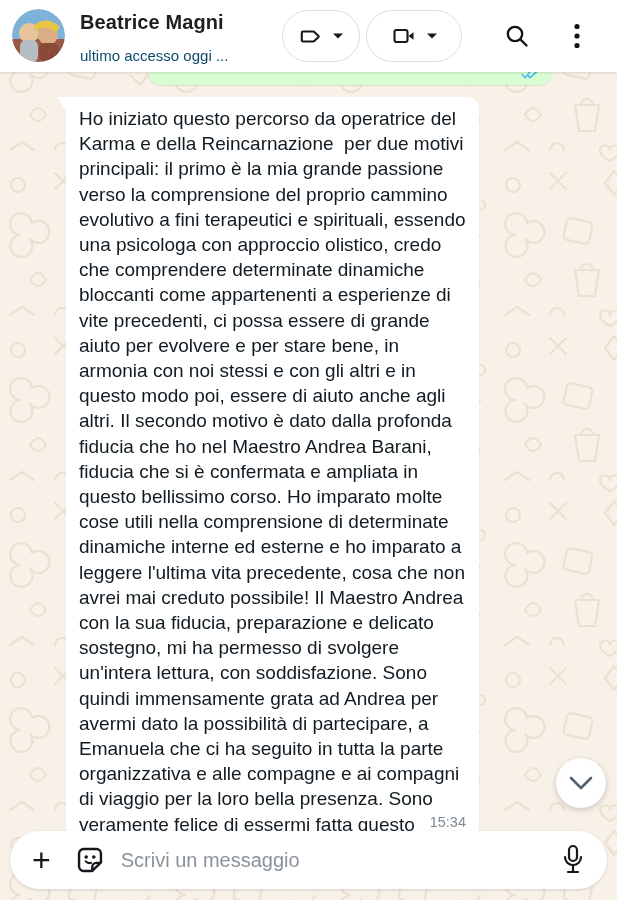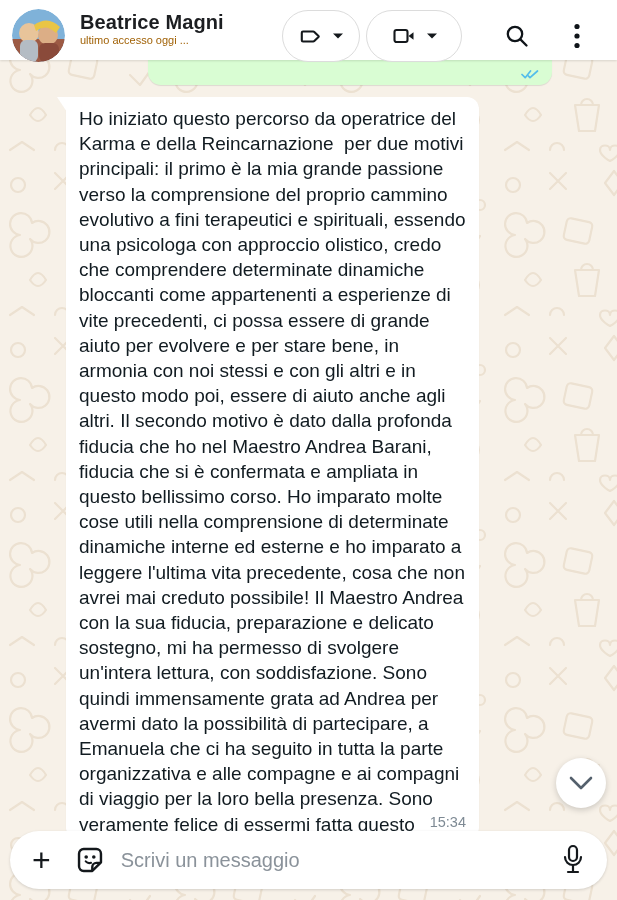--- a/index.html
+++ b/index.html
@@ -4,27 +4,27 @@
 <style>
   * { margin:0; padding:0; box-sizing:border-box; }
   html,body { width:617px; height:900px; }
   body { font-family:"Liberation Sans","DejaVu Sans",sans-serif; }
   .screen { position:relative; width:617px; height:900px; overflow:hidden; background:#f7f1e8; }
 
   
   .bg-pattern { position:absolute; left:0; top:0; width:617px; height:900px; z-index:0; }
 
   
-  .header { position:absolute; left:0; top:0; width:617px; height:60px; background:#ffffff;
+  .header { position:absolute; left:0; top:0; width:617px; height:72px; background:#ffffff;
             z-index:10; display:flex; align-items:center; box-shadow:0 1px 2px rgba(0,0,0,.12); }
   .avatar { position:absolute; left:12px; top:9px; width:53px; height:53px; border-radius:50%;
             overflow:hidden; cursor:pointer; }
   .titles { position:absolute; left:80px; top:11px; width:190px; }
   .contact-name { font-size:20px; font-weight:700; color:#1c1e21; letter-spacing:.1px; white-space:nowrap; }
-  .contact-status { margin-top:0; font-size:11px; color:#a16207; white-space:nowrap; overflow:hidden;
+  .contact-status { margin-top:13px; font-size:15px; color:#0c4a6e; white-space:nowrap; overflow:hidden;
                     text-overflow:ellipsis; }
   .pill { position:absolute; top:10px; height:52px; border:1.5px solid #dcdcdc; border-radius:26px;
           background:#fff; display:flex; align-items:center; justify-content:center; gap:9px; cursor:pointer; }
   .pill-call { left:282px; width:78px; }
   .pill-video { left:366px; width:96px; }
   .icon-btn { position:absolute; top:14px; width:44px; height:44px; display:flex; align-items:center;
               justify-content:center; cursor:pointer; border-radius:50%; }
   .btn-search { left:495px; }
   .btn-more { left:555px; }
 

